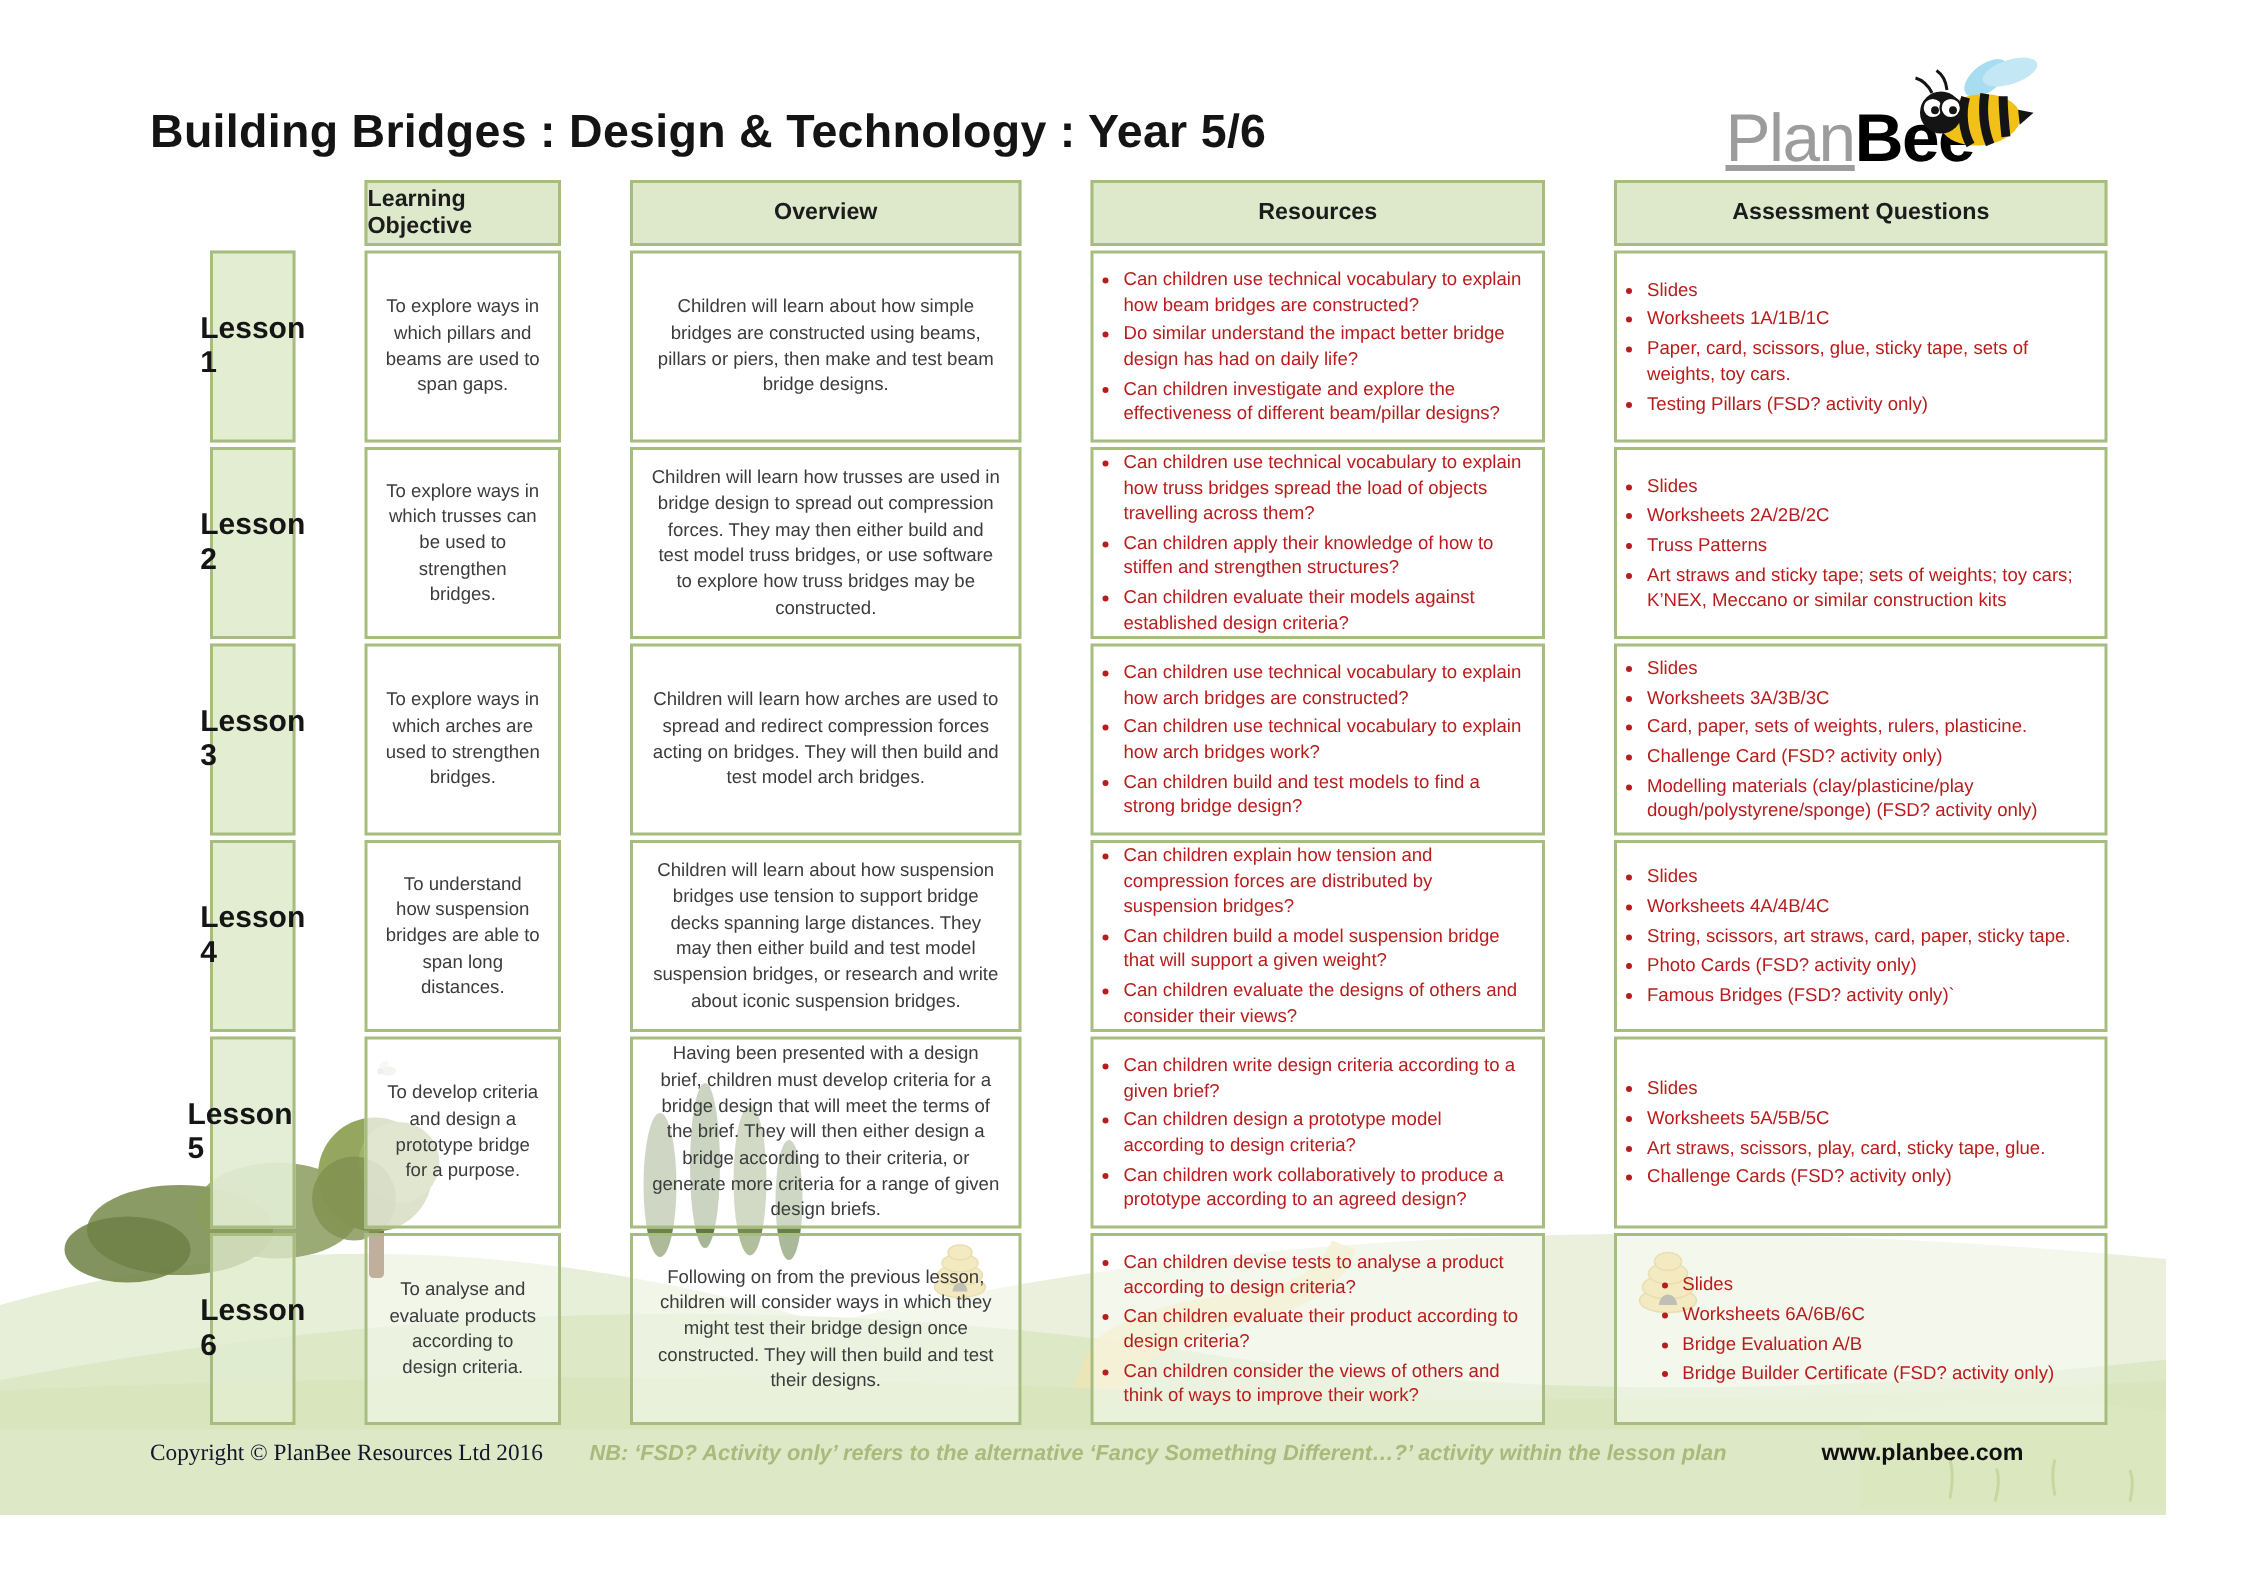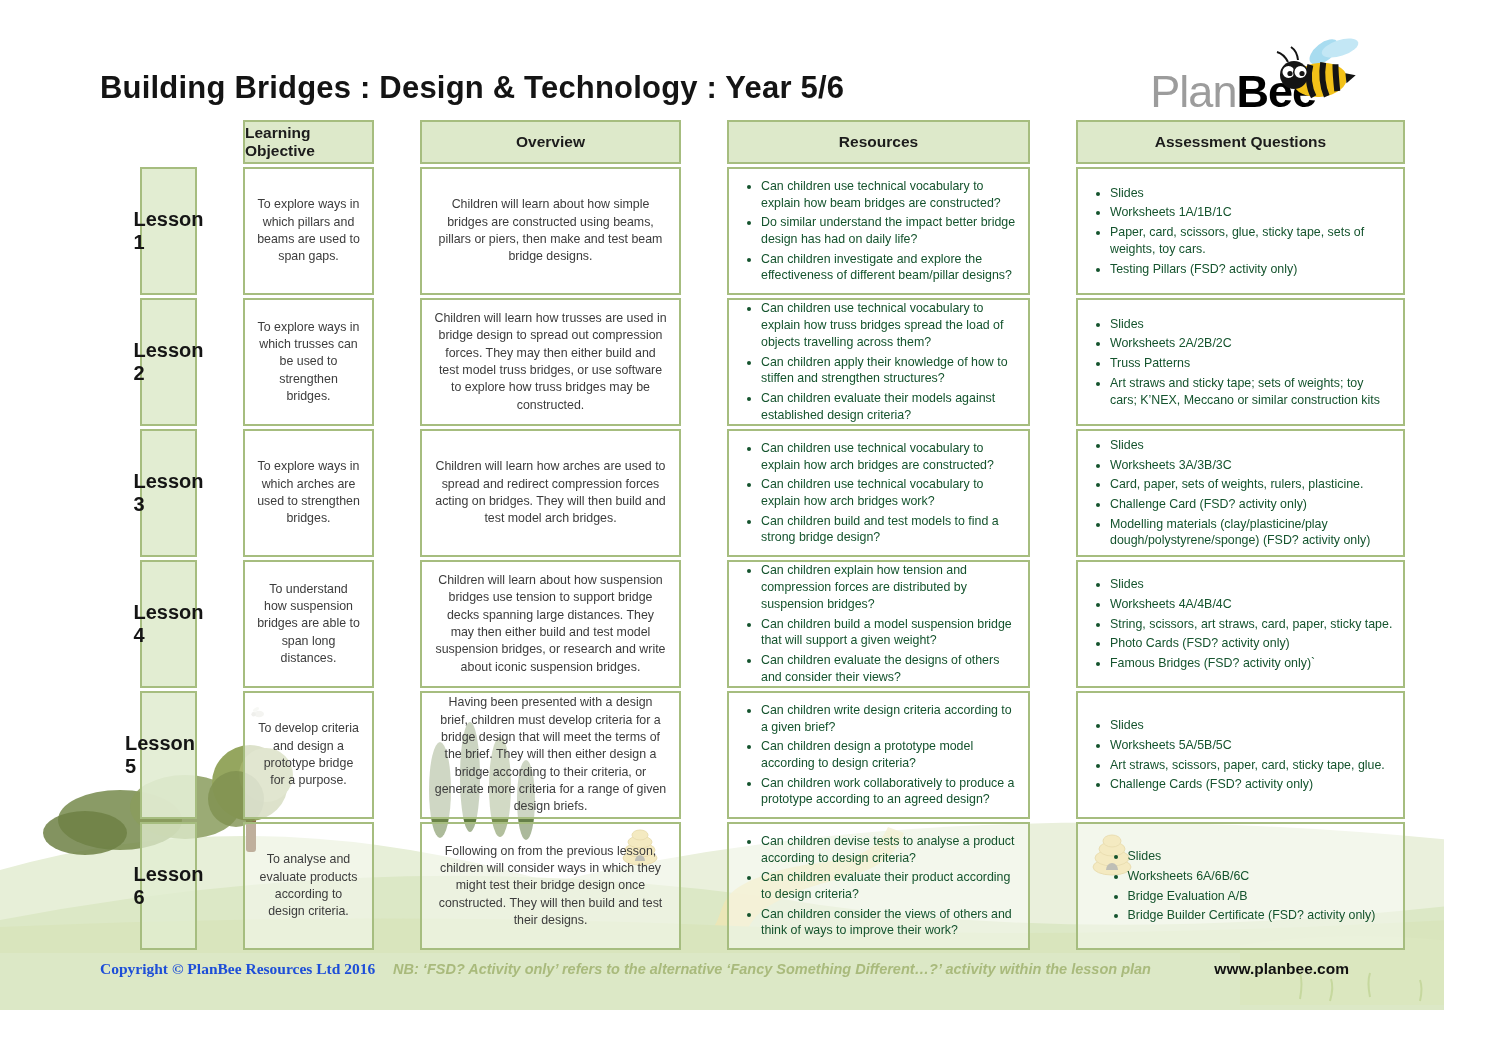--- a/index.html
+++ b/index.html
@@ -18,21 +18,21 @@
     top: 70px;
     font-size: 31px;
     font-weight: 700;
     color: #141414;
     letter-spacing: 0.2px;
     z-index: 3;
   }
   
   .logo { position: absolute; top: 36px; right: 90px; width: 265px; height: 82px; z-index: 3; }
   .logo-text { position: absolute; right: 38px; bottom: 0; font-size: 45px; letter-spacing: -1px; white-space: nowrap; }
-  .logo-text .plan { color: #9c9c9c; font-weight: 400; }
+  .logo-text .plan { color: #9c9c9c; font-weight: 400; text-decoration: underline; }
   .logo-text .bee  { color: #000; font-weight: 700; }
   .bee-svg { position: absolute; right: -10px; top: -4px; }
   
   .landscape { position: absolute; left: 0; top: 655px; z-index: 1; }
   
   .lessons-table {
     position: absolute;
     left: 97px;
     top: 120px;
     z-index: 2;
@@ -53,37 +53,37 @@
     display: flex; align-items: center; justify-content: center;
     font-weight: 700; font-size: 20px; color: #151515;
   }
   .text-cell {
     display: flex; align-items: center; justify-content: center;
     text-align: center; padding: 6px 12px;
     font-size: 12.4px; color: #3c3c3c; line-height: 1.4;
   }
   .list-cell {
     display: flex; align-items: center;
-    padding: 6px 10px 6px 12px;
-    font-size: 12.4px; color: #14532d;
+    padding: 6px 10px 6px 0;
+    font-size: 12.4px; color: #b91c1c;
   }
   .list-cell ul { margin: 0; padding-left: 20px; }
   .list-cell li { margin: 3px 0; line-height: 1.35; }
   
   .cell.row-5 { background: rgba(255,255,255,0.68); }
   .cell.row-6 { background: rgba(255,255,255,0.45); justify-content: center; }
   .lesson-cell.row-5 { background: rgba(226,237,210,0.92); justify-content: flex-end; }
   .lesson-cell.row-6 { background: rgba(226,237,210,0.75); }
   .mini-bee { position: absolute; left: 250px; top: 706px; z-index: 2; opacity: .5; }
   
   .footer { position: absolute; left: 0; right: 0; top: 958px; height: 30px; z-index: 3; }
   .footer-copyright {
     position: absolute; left: 100px; top: 2px;
     font-family: "Liberation Serif", serif;
-    font-weight: 700; font-size: 15.5px; color: #1d4ed8;
+    font-weight: 400; font-size: 15.5px; color: #0f172a;
   }
   .footer-note {
     position: absolute; left: 320px; right: 220px; top: 3px;
     text-align: center;
     font-style: italic; font-weight: 700; font-size: 14.5px;
     color: #a9ba7c;
   }
   .footer-website {
     position: absolute; right: 95px; top: 2px;
     font-weight: 700; font-size: 15.5px; color: #111;
@@ -295,21 +295,21 @@
         <ul>
           <li>Can children write design criteria according to a given brief?</li>
           <li>Can children design a prototype model according to design criteria?</li>
           <li>Can children work collaboratively to produce a prototype according to an agreed design?</li>
         </ul>
       </div>
     <div class="cell list-cell resources-cell row-5">
         <ul>
           <li>Slides</li>
           <li>Worksheets 5A/5B/5C</li>
-          <li>Art straws, scissors, paper, card, sticky tape, glue.</li>
+          <li>Art straws, scissors, play, card, sticky tape, glue.</li>
           <li>Challenge Cards (FSD? activity only)</li>
         </ul>
       </div>
 
     <div class="cell lesson-cell row-6">
         <span class="lesson-text">Lesson 6</span>
       </div>
     <div class="cell text-cell objective-cell row-6">
         <p>To analyse and evaluate products according to design criteria.</p>
       </div>

